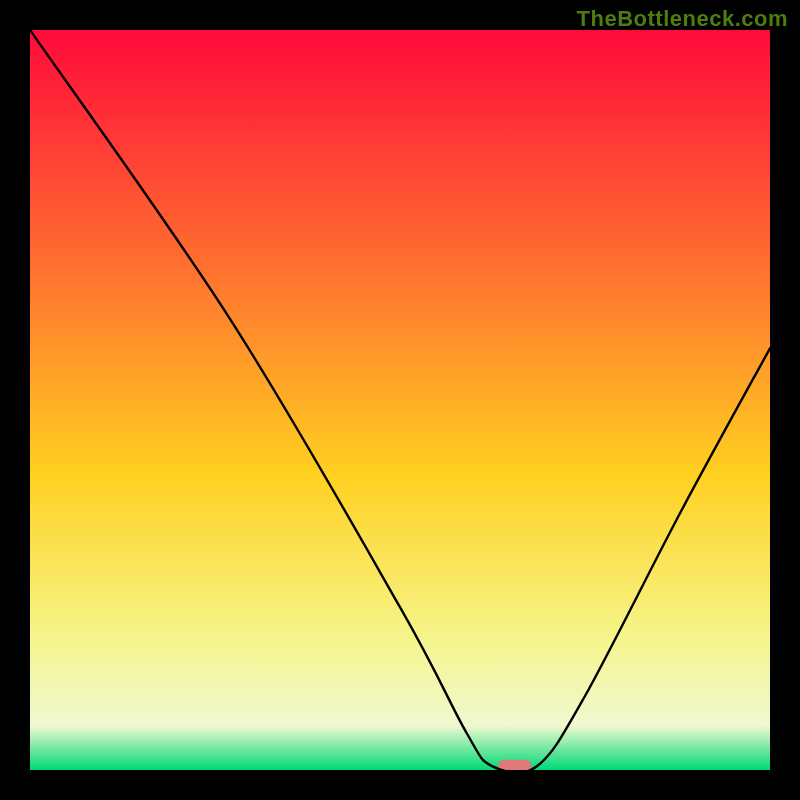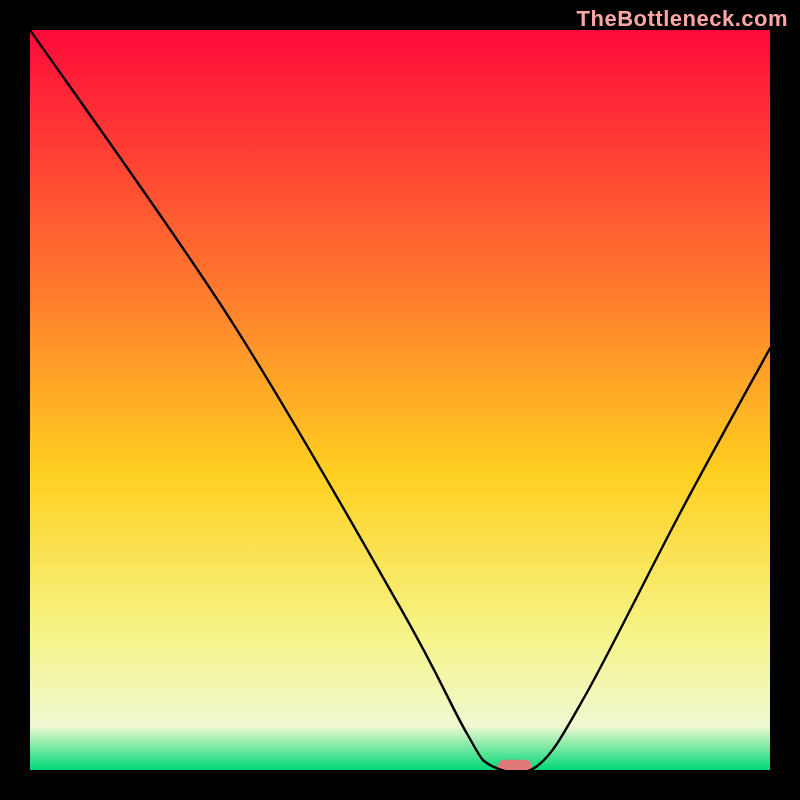--- a/index.html
+++ b/index.html
@@ -8,21 +8,21 @@
     width: 800px;
     height: 800px;
     background: #000;
     position: relative;
     font-family: Arial, Helvetica, sans-serif;
   }
   .watermark {
     position: absolute;
     top: 6px;
     right: 12px;
-    color: #fca5a5;
+    color: #4d7c0f;
     font-size: 22px;
     font-weight: 600;
     letter-spacing: 0.5px;
     z-index: 10;
   }
   .plot {
     position: absolute;
     top: 30px;
     left: 30px;
     width: 740px;

